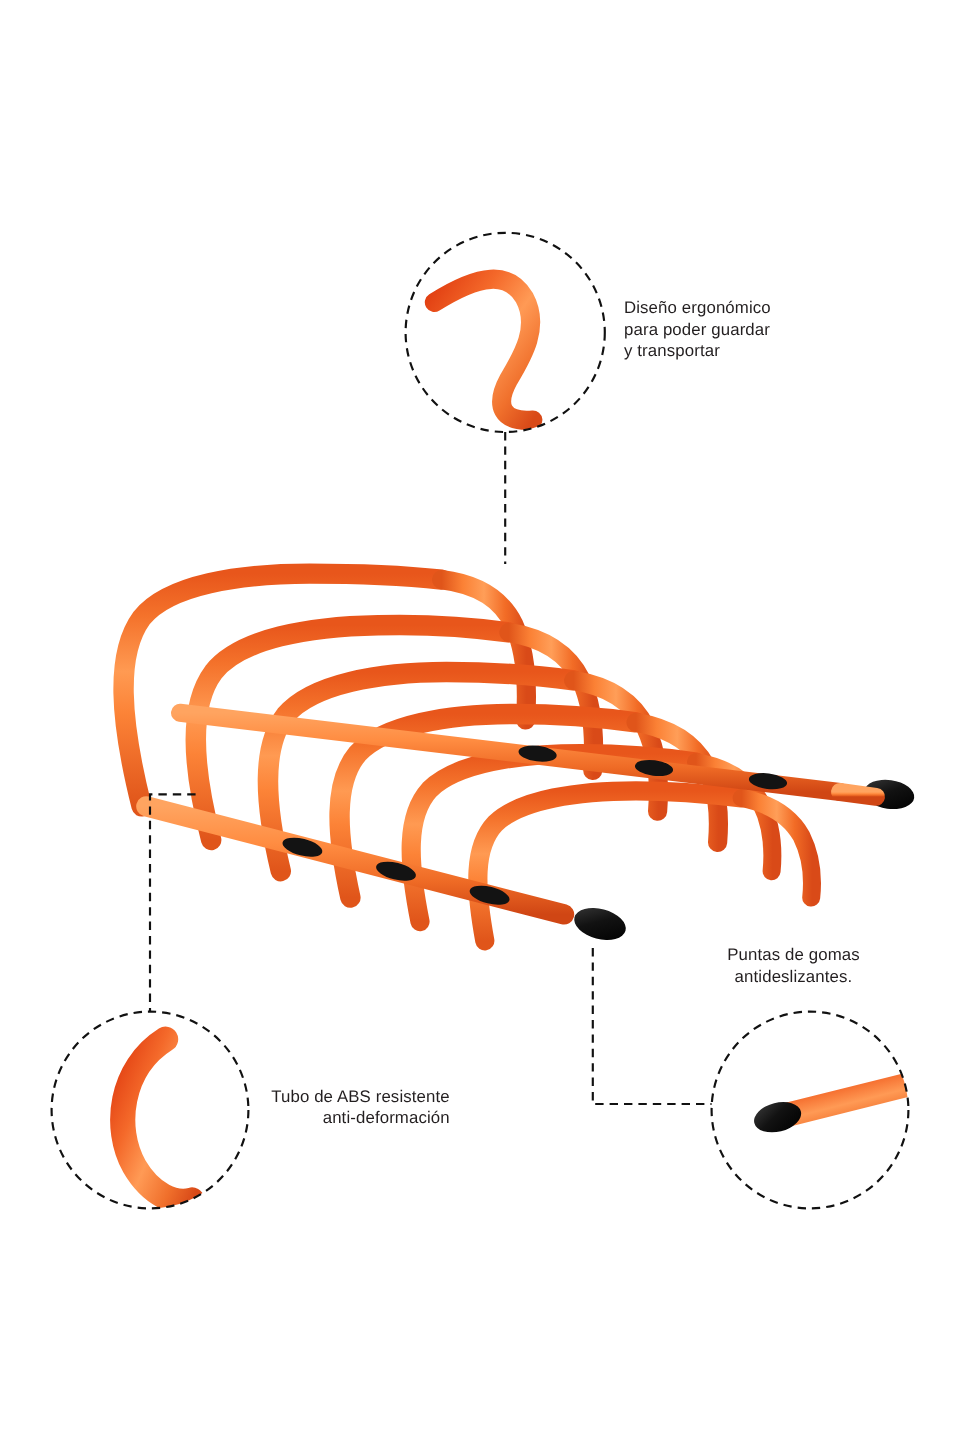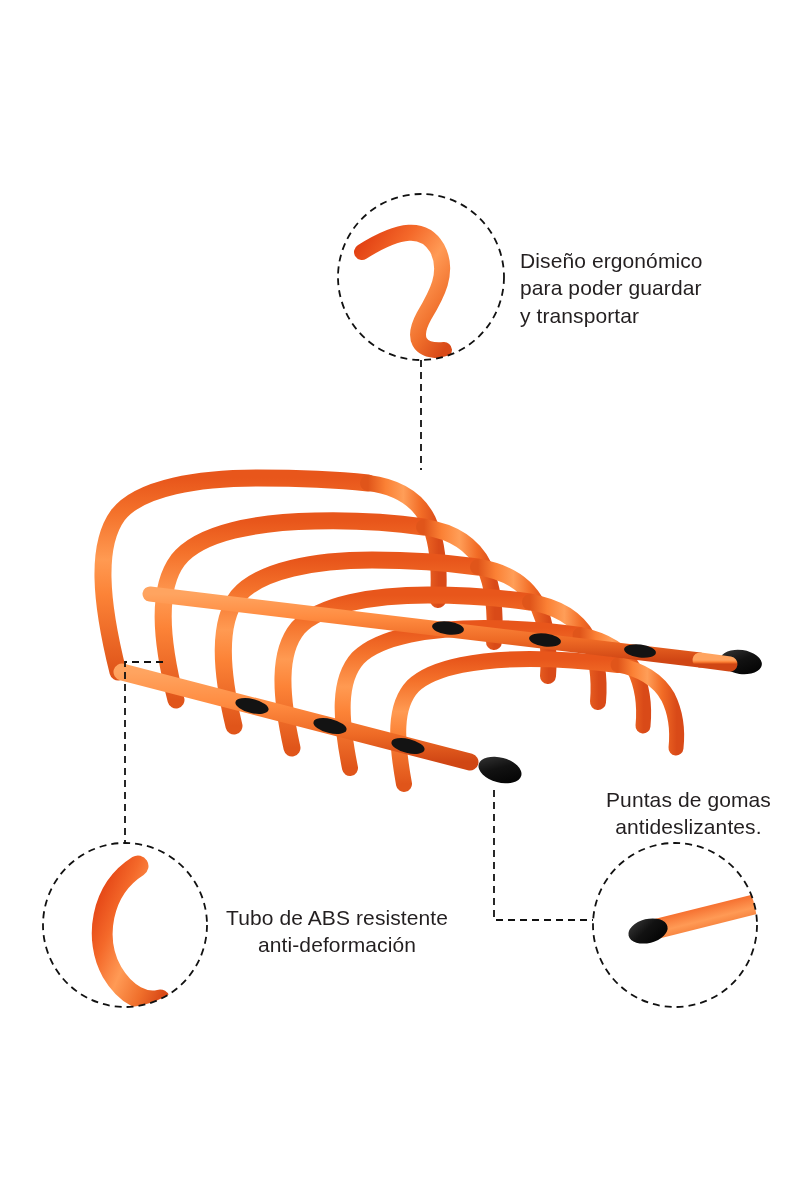--- a/index.html
+++ b/index.html
@@ -16,33 +16,33 @@
     background:#ffffff;
   }
   svg.layer {
     position:absolute; left:0; top:0;
     width:800px; height:1200px;
     pointer-events:none;
   }
   .callout-text {
     position:absolute;
     color:#231f20;
-    font-size:21px;
+    font-size:14px;
     line-height:1.3;
     font-weight:400;
     white-space:pre-line;
     letter-spacing:0.1px;
   }
   #txt-ergonomic {
     left:520px; top:247px;
     text-align:left;
   }
   #txt-abs {
     left:226px; top:904px;
-    text-align:center;
+    text-align:right;
   }
   #txt-grips {
     left:606px; top:786px;
     text-align:center;
   }
 </style>
 </head>
 <body>
 
 <div id="stage">

